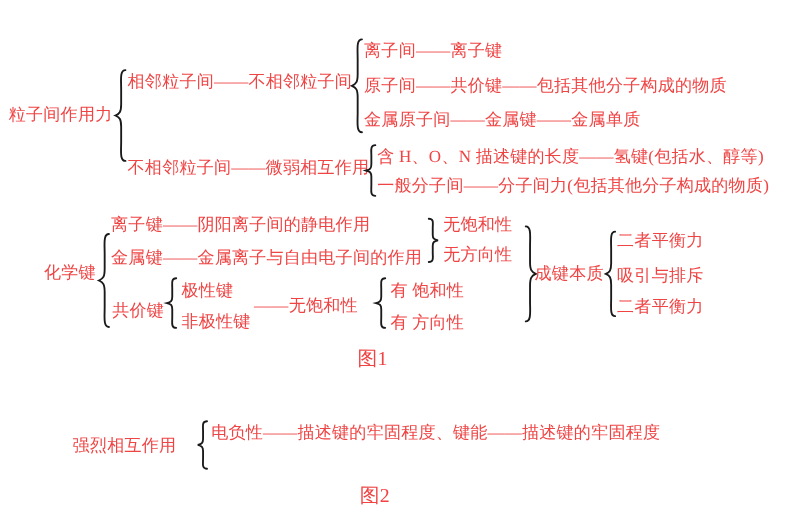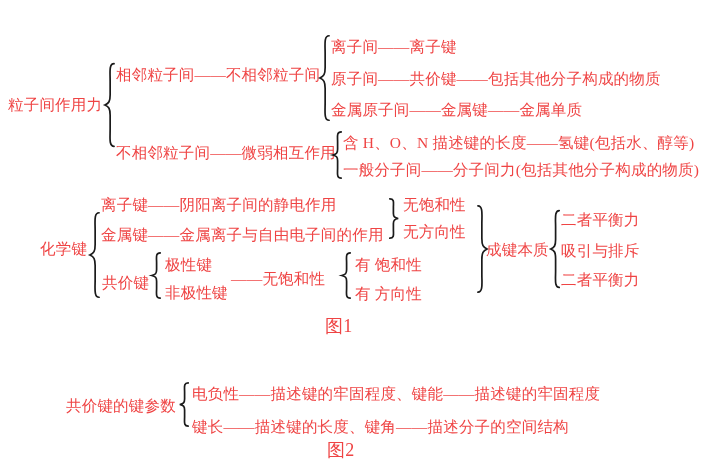--- a/index.html
+++ b/index.html
@@ -103,24 +103,23 @@
   <svg class="brace" viewBox="0 0 20 100" preserveAspectRatio="none" style="left:549px;top:209px;width:12px;height:80px">
       <use href="#brace-open-path"></use>
     </svg>
 
   <div class="t" style="left:561px;top:211px">二者平衡力</div>
   <div class="t" style="left:561px;top:242px">吸引与排斥</div>
   <div class="t" style="left:561px;top:271px">二者平衡力</div>
 
   <div class="t cap" style="left:325px;top:318px">图1</div>
 
-  <div class="t" style="left:66px;top:397px">共价键的键参数</div>
+  <div class="t" style="left:66px;top:397px">强烈相互作用</div>
 
   <svg class="brace" viewBox="0 0 20 100" preserveAspectRatio="none" style="left:178px;top:382px;width:12px;height:45px">
       <use href="#brace-open-path"></use>
     </svg>
 
   <div class="t" style="left:192px;top:385px">电负性——描述键的牢固程度、键能——描述键的牢固程度</div>
-  <div class="t" style="left:192px;top:418px">键长——描述键的长度、键角——描述分子的空间结构</div>
 
   <div class="t cap" style="left:327px;top:442px">图2</div>
 
 </div>
 
 </body></html>

